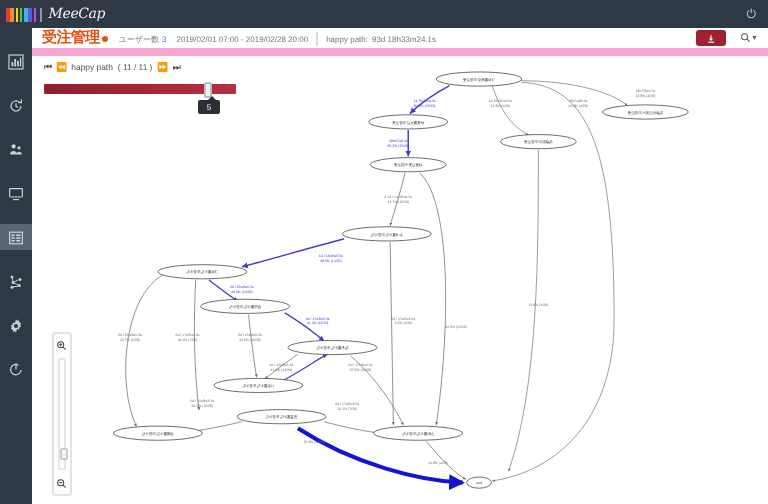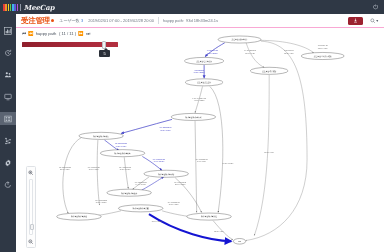--- a/index.html
+++ b/index.html
@@ -16,21 +16,21 @@
   .topbar {
     position:absolute; left:0; top:0; width:384px; height:14px;
     background:#2f3845;
     display:flex; align-items:center;
   }
   .logo-bars { display:flex; margin-left:3px; gap:0.7px; }
   .logo-bars i { display:block; width:1.6px; height:7px; }
   .logo-sep { width:1px; height:7px; background:#8f98a6; margin:0 2px; }
   .wordmark {
     color:#f2f3f5; font-family:"DejaVu Serif", serif;
-    font-style:italic; font-weight:bold; font-size:7px;
+    font-style:italic; font-weight:normal; font-size:7px;
     letter-spacing:-0.2px; margin-left:1px;
   }
   .topbar-right { margin-left:auto; margin-right:6px; display:flex; align-items:center; }
   .top-icon { color:#c3c9d2; font-size:6px; }
 
   
   .sidebar {
     position:absolute; left:0; top:14px; width:16px; height:238px;
     background:#2f3845;
     display:flex; flex-direction:column; align-items:center;
@@ -39,21 +39,21 @@
   .side-item {
     width:16px; height:13px; display:flex; align-items:center; justify-content:center;
     color:#c9cfd8;
   }
   .side-item.active { background:#5b6472; }
   .side-item svg { width:8px; height:8px; display:block; }
 
   
   .subheader {
     position:absolute; left:16px; top:14px; width:368px; height:14px;
-    background:#ffffff; border-bottom:1px solid #f9a8d4;
+    background:#ffffff; border-bottom:4px solid #f9a8d4;
     display:flex; align-items:center; padding:0 5px;
   }
   .page-title {
     color:#e8500f; font-weight:bold; font-size:7.5px;
     letter-spacing:-0.3px;
   }
   .title-badge {
     display:inline-block; width:3px; height:3px; background:#e8500f;
     border-radius:50%; margin-left:1.5px; vertical-align:2px;
   }

